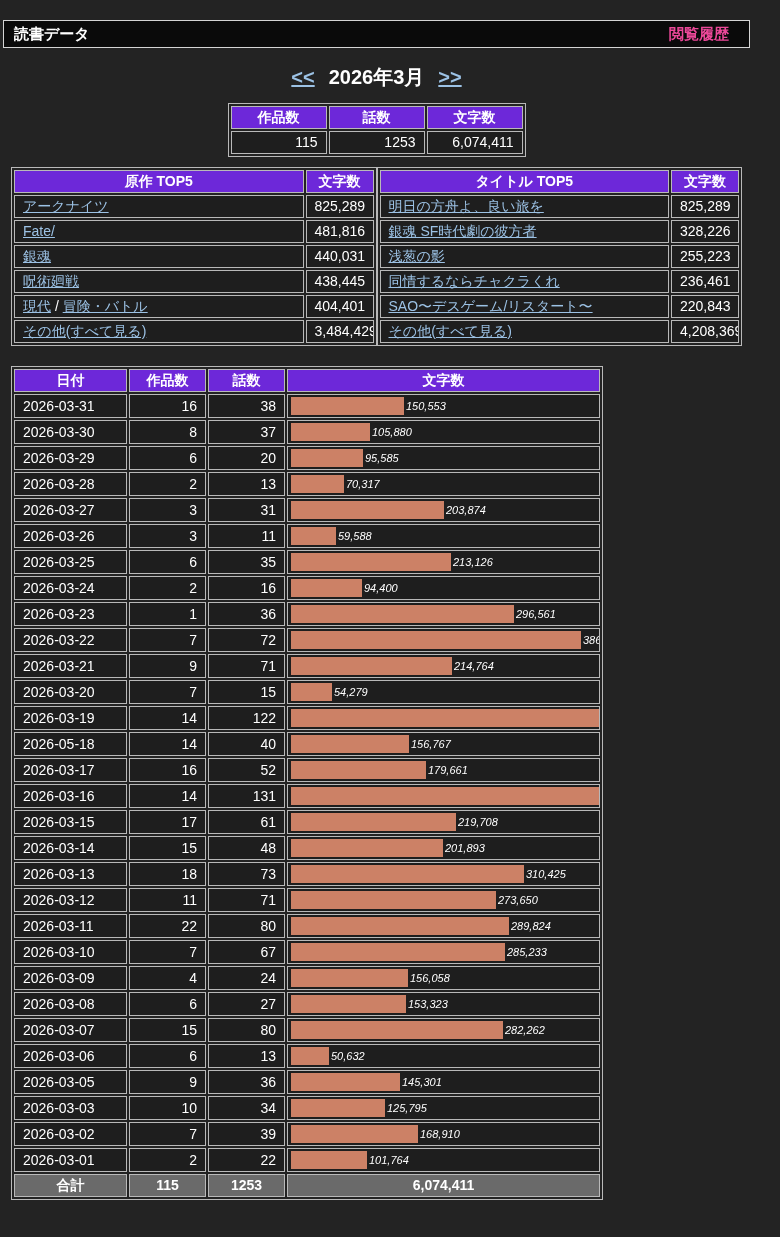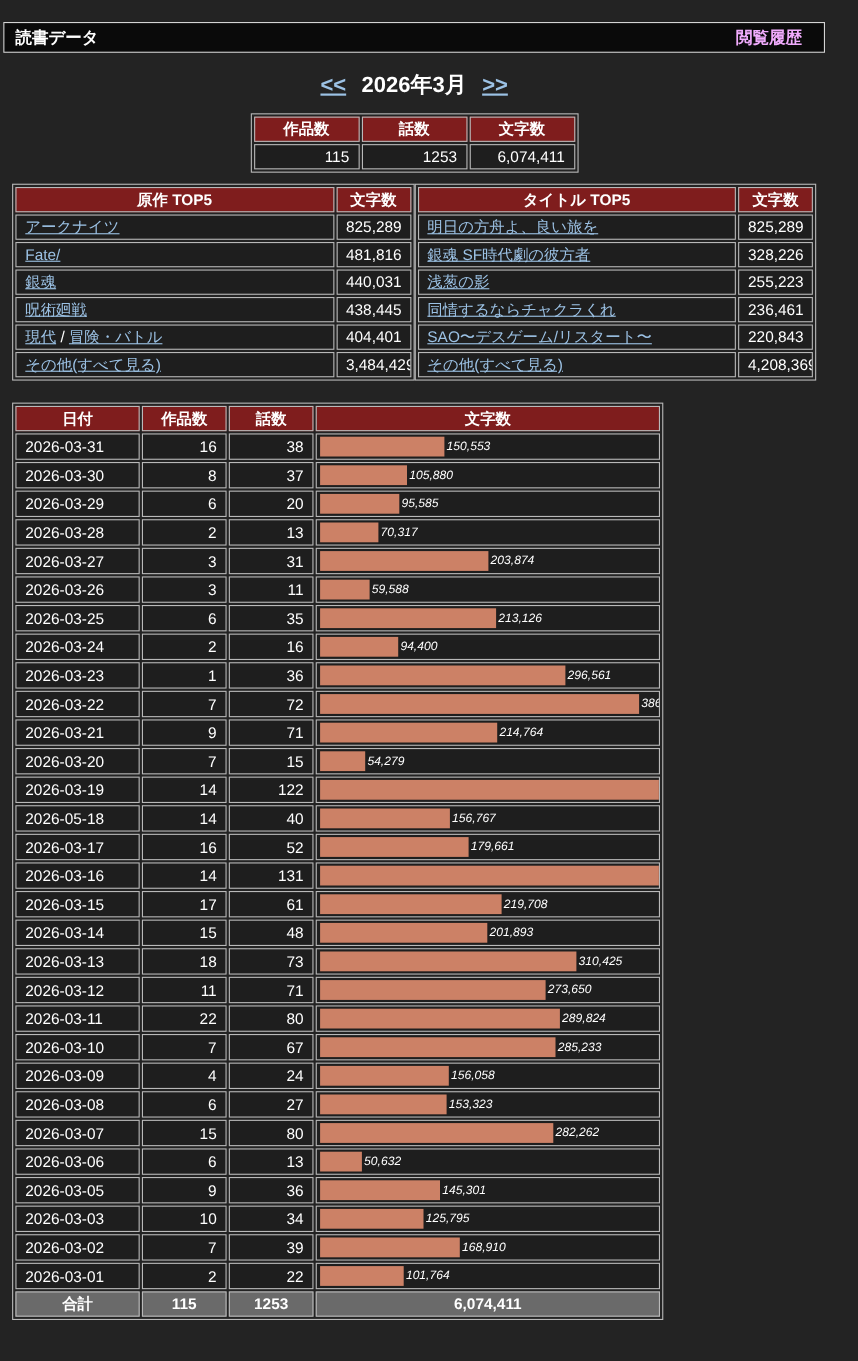--- a/index.html
+++ b/index.html
@@ -10,39 +10,39 @@
   }
   .page { width: 747px; margin: 3px 0 0 3px; padding-bottom: 24px; }
 
   
   .titlebar {
     display: flex; justify-content: space-between; align-items: center;
     background: #0a0a0a; border: 1px solid #d4d4d4;
     height: 26px; padding: 0 20px 0 10px;
     font-size: 15px; font-weight: bold; margin-top: 20px;
   }
-  .history-link { color: #f0abfc; text-decoration: none; cursor: pointer; }
+  .history-link { color: #ec4899; text-decoration: none; cursor: pointer; }
 
   
   .nav { text-align: center; margin-top: 16px; font-size: 20px; font-weight: bold; }
   .nav a { color: #9cc2e5; text-decoration: underline; cursor: pointer; }
   .nav .month { margin: 0 14px; color: #ffffff; }
   .nav-bottom { margin-top: 30px; }
 
   
   table {
     border-collapse: separate; border-spacing: 2px;
     border: 1px solid #b9b9b9; table-layout: fixed;
   }
   th, td {
     border: 1px solid #b9b9b9;
     font-size: 14px; line-height: 17px; padding: 2px 8px;
     overflow: hidden; white-space: nowrap;
   }
-  th { background: #7f1d1d; color: #fff; font-weight: bold; text-align: center; }
+  th { background: #6d28d9; color: #fff; font-weight: bold; text-align: center; }
   td { background: #1e1e1e; }
 
   
   .summary { margin: 12px auto 0; }
   .summary col { width: 96px; }
   .summary td { text-align: right; }
 
   
   .top5-row { display: flex; justify-content: space-between; margin: 10px 8px 0 8px; }
   .top5 { width: 399px; }

